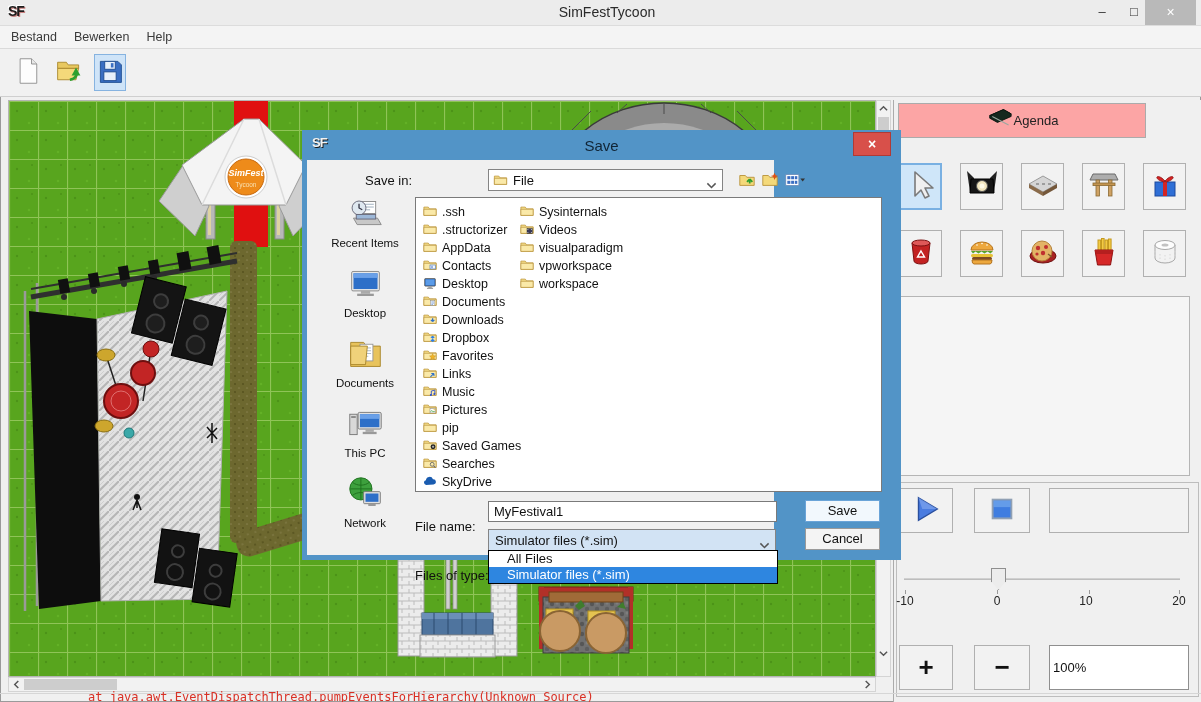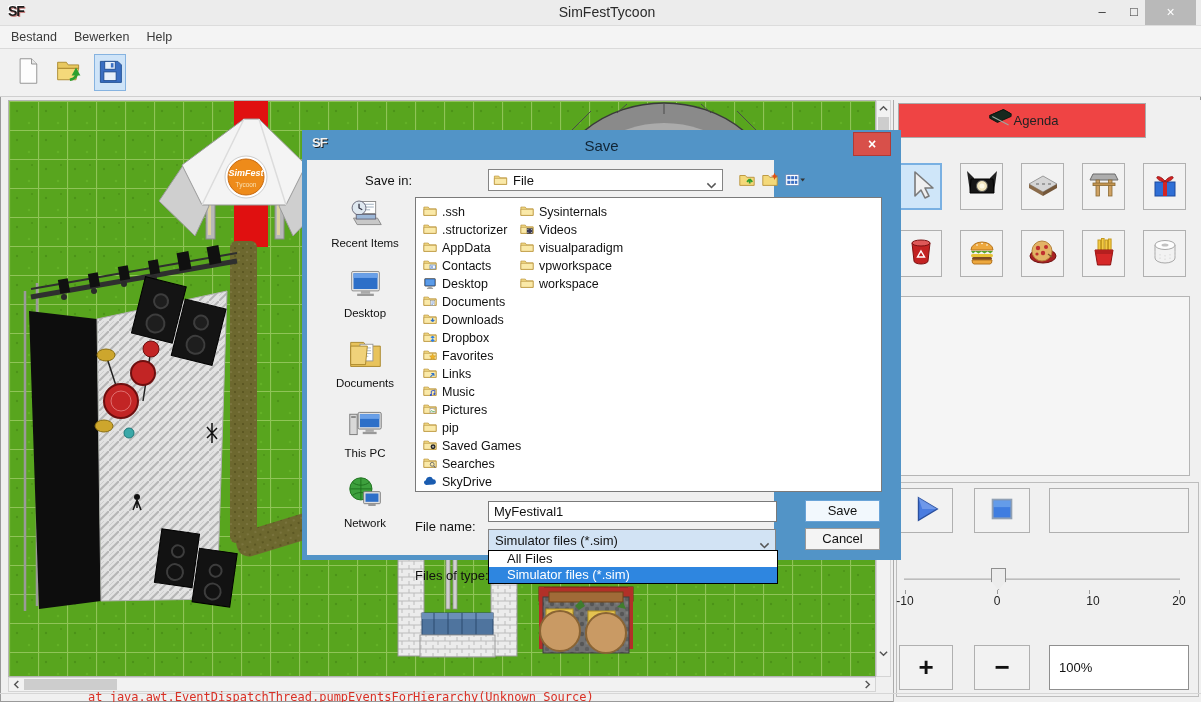--- a/index.html
+++ b/index.html
@@ -30,45 +30,45 @@
   .vthumb { position:absolute; left:1px; top:16px; width:11px; height:46px; background:#cdcdcd; }
   .hscroll { position:absolute; left:8px; top:677px; width:868px; height:15px; background:#f2f2f2; border:1px solid #d4d4d4; }
   .hthumb { position:absolute; left:15px; top:1px; width:93px; height:11px; background:#cdcdcd; }
   .scroll-arrow { position:absolute; width:13px; height:13px; display:flex; align-items:center; justify-content:center; }
   .scroll-arrow svg { width:9px; height:9px; }
   .sa-up { left:0; top:1px; } .sa-down { left:0; top:546px; }
   .sa-left { left:1px; top:0; } .sa-right { left:852px; top:0; }
 
   
   .right-panel { position:absolute; left:893px; top:100px; width:308px; height:602px; background:#f0f0f0; border-left:1px solid #ababab; }
-  .agenda-btn { position:absolute; left:4px; top:3px; width:248px; height:35px; background:#ef4444; border:1px solid #ababab; display:flex; align-items:center; justify-content:center; gap:0; font-size:13px; color:#222; }
+  .agenda-btn { position:absolute; left:4px; top:3px; width:248px; height:35px; background:#fca5a5; border:1px solid #ababab; display:flex; align-items:center; justify-content:center; gap:0; font-size:13px; color:#222; }
   .agenda-btn svg { width:28px; height:24px; }
   .tool-row { position:absolute; left:5px; display:flex; gap:18px; }
   .tool-row1 { top:63px; } .tool-row2 { top:130px; }
   .tool-btn { width:43px; height:47px; background:#f2f2f2; border:1px solid #b0b0b0; display:flex; align-items:center; justify-content:center; }
   .tool-btn.selected { background:#cfe6f9; border:2px solid #79b0e2; }
   .tool-btn svg { width:32px; height:32px; }
   .empty-panel { position:absolute; left:4px; top:196px; width:292px; height:180px; background:#f5f5f5; border:1px solid #b5b5b5; }
   .lower-box { position:absolute; left:2px; top:382px; width:303px; height:215px; border:1px solid #bdbdbd; background:#f0f0f0; }
   .pb-btn { position:absolute; background:#f2f2f2; border:1px solid #b0b0b0; display:flex; align-items:center; justify-content:center; }
   .pb-play { left:5px; top:388px; width:54px; height:45px; }
   .pb-stop { left:80px; top:388px; width:56px; height:45px; }
   .pb-blank { left:155px; top:388px; width:140px; height:45px; }
   .pb-btn svg { width:30px; height:30px; }
   .slider-zone { position:absolute; left:10px; top:468px; width:276px; height:40px; }
   .slider-track { position:absolute; left:0; top:10px; width:276px; height:2px; background:#d0d0d0; border-bottom:1px solid #bdbdbd; }
   .slider-thumb { position:absolute; left:87px; top:0; width:15px; height:22px; background:#ececec; border:1px solid #8f8f8f; clip-path:polygon(0 0,100% 0,100% 60%,50% 100%,0 60%); }
   .tickmarks span { position:absolute; top:22px; width:1px; height:4px; background:#9a9a9a; }
   .tickmarks span:nth-child(1){left:1px;} .tickmarks span:nth-child(2){left:93px;} .tickmarks span:nth-child(3){left:185px;} .tickmarks span:nth-child(4){left:275px;}
   .tick-labels { position:absolute; left:10px; top:494px; width:286px; height:14px; }
   .tick { position:absolute; width:34px; text-align:center; font-size:12px; color:#222; }
-  .tick:nth-child(1){left:-16px;} .tick:nth-child(2){left:76px;} .tick:nth-child(3){left:172px;} .tick:nth-child(4){left:258px;}
+  .tick:nth-child(1){left:-16px;} .tick:nth-child(2){left:76px;} .tick:nth-child(3){left:165px;} .tick:nth-child(4){left:258px;}
   .zoom-plus { left:5px; top:545px; width:54px; height:45px; font-size:26px; font-weight:bold; color:#111; }
   .zoom-minus { left:80px; top:545px; width:56px; height:45px; font-size:26px; font-weight:bold; color:#111; }
-  .zoom-field { position:absolute; left:155px; top:545px; width:140px; height:45px; background:#ffffff; border:1px solid #8f8f8f; font-size:13px; color:#111; display:flex; align-items:center; padding-left:9px; }
+  .zoom-field { position:absolute; left:155px; top:545px; width:140px; height:45px; background:#ffffff; border:1px solid #8f8f8f; font-size:13px; color:#111; display:flex; align-items:center; padding-left:3px; }
 
   
   .dialog { position:absolute; left:302px; top:130px; width:599px; height:430px; background:#5294c7; z-index:20; }
   .dlg-header { position:absolute; left:0; top:0; width:599px; height:30px; display:flex; align-items:center; }
   .dlg-sf { position:absolute; left:10px; top:5px; font-weight:bold; font-size:13px; color:#f2f2f2; text-shadow:1px 1px 0 #1a1a1a; letter-spacing:-1px; }
   .dlg-title { width:100%; text-align:center; font-size:15px; color:#102435; }
   .dlg-close { position:absolute; left:551px; top:2px; width:38px; height:24px; background:#d8504a; border:1px solid #b03a36; color:#fff; font-size:14px; font-weight:bold; text-align:center; line-height:22px; }
   .dlg-body { position:absolute; left:5px; top:30px; width:467px; height:395px; background:#f0f0f0; }
   .savein-label { position:absolute; left:45px; top:13px; width:60px; font-size:13px; color:#111; text-align:right; }
   .savein-combo { position:absolute; left:181px; top:9px; width:235px; height:22px; background:#fff; border:1px solid #848484; display:flex; align-items:center; gap:5px; padding-left:4px; font-size:13px; color:#111; }

